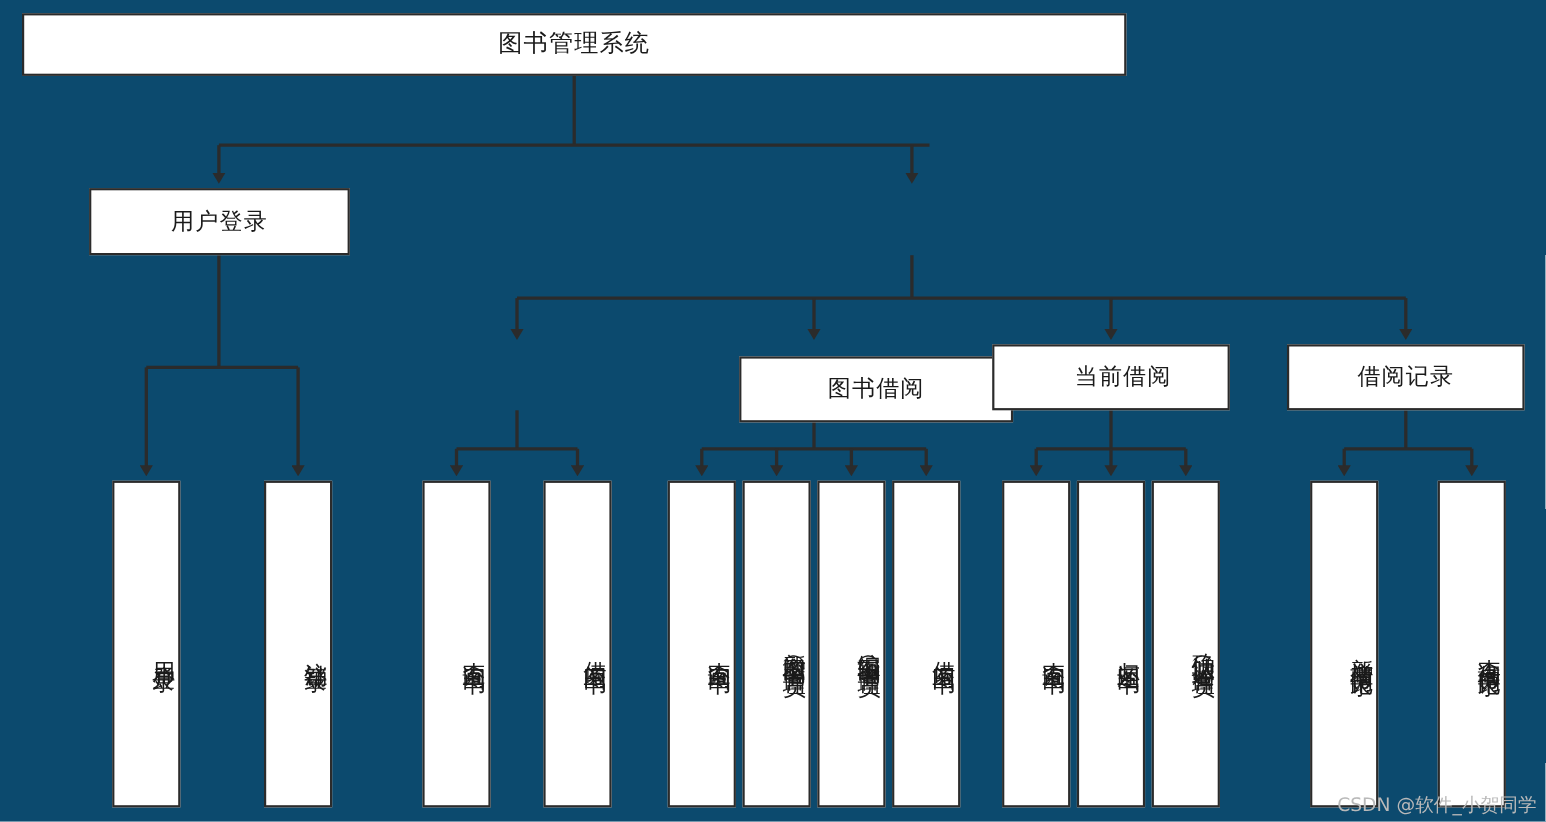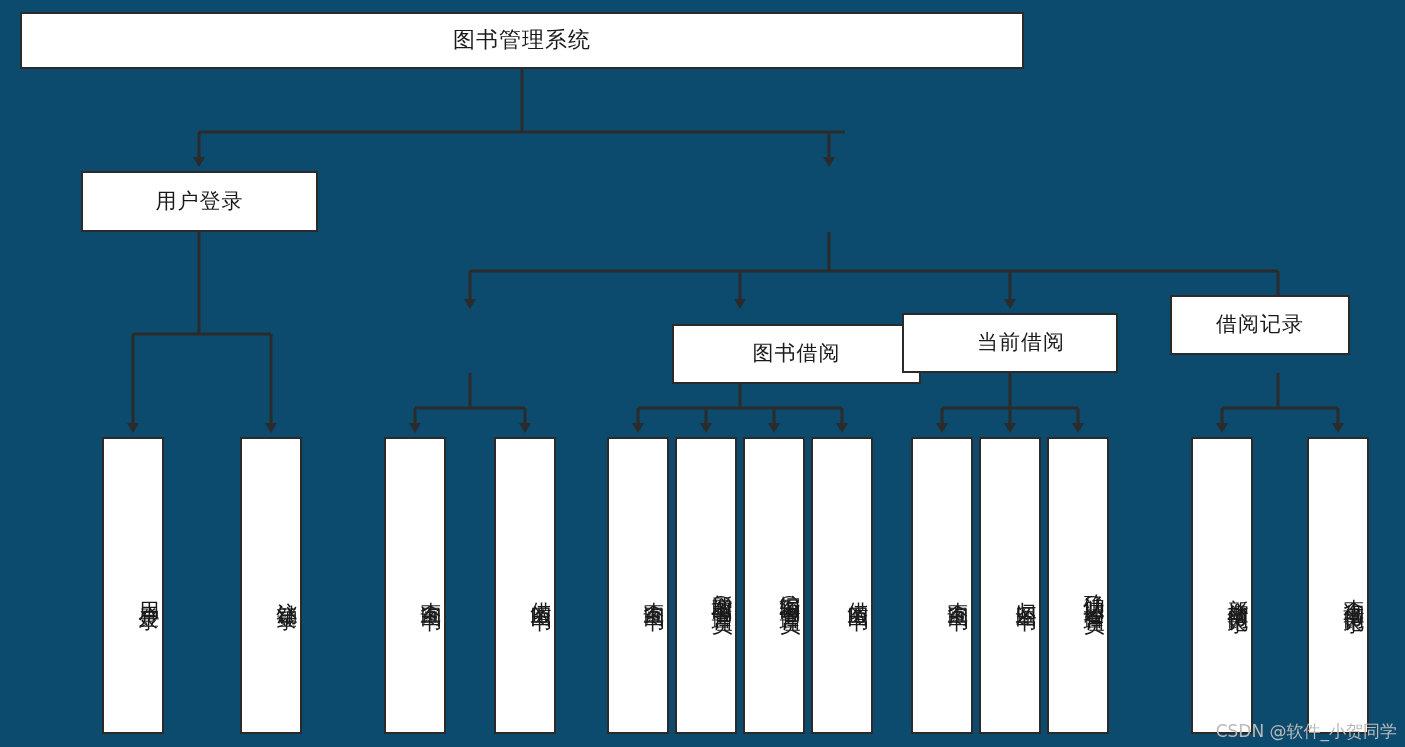--- a/index.html
+++ b/index.html
@@ -121,21 +121,21 @@
   <div class="node horiz" id="root-node" style="left:20px; top:12px; width:1004px; height:57px;">图书管理系统</div>
 
   <div class="node horiz" style="left:81px; top:171px; width:237px; height:61px;">用户登录</div>
 
 
 
   <div class="node horiz" style="left:632px; top:324px; width:249px; height:60px;margin-left:40px;">图书借阅</div>
 
   <div class="node horiz" style="left:902px; top:313px; width:216px; height:60px;padding-left:22px;">当前借阅</div>
 
-  <div class="node horiz" style="left:1170px; top:295px; width:180px; height:60px;">借阅记录</div>
+  <div class="node horiz" style="left:1170px; top:313px; width:216px; height:60px;">借阅记录</div>
 
   <div class="node vert" style="left:102px; top:437px; width:62px; height:297px;">用户登录</div>
 
   <div class="node vert" style="left:240px; top:437px; width:62px; height:297px;">注销登录</div>
 
   <div class="node vert" style="left:384px; top:437px; width:62px; height:297px;">查询图书</div>
 
   <div class="node vert" style="left:494px; top:437px; width:62px; height:297px;">借阅图书</div>
 
   <div class="node vert" style="left:607px; top:437px; width:62px; height:297px;">查询图书</div>

